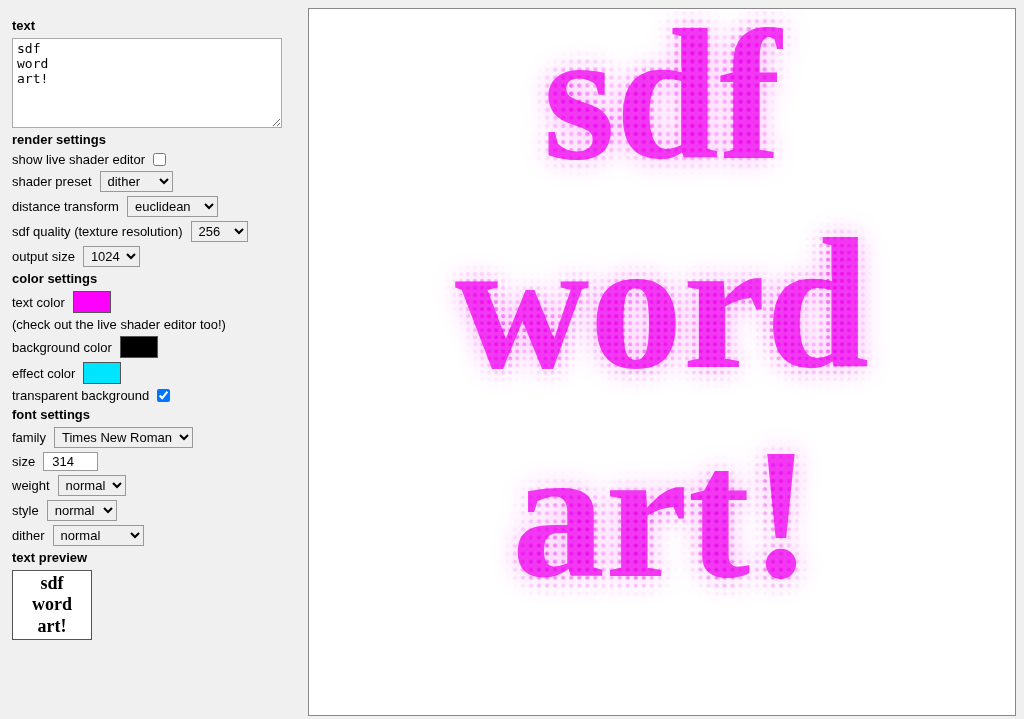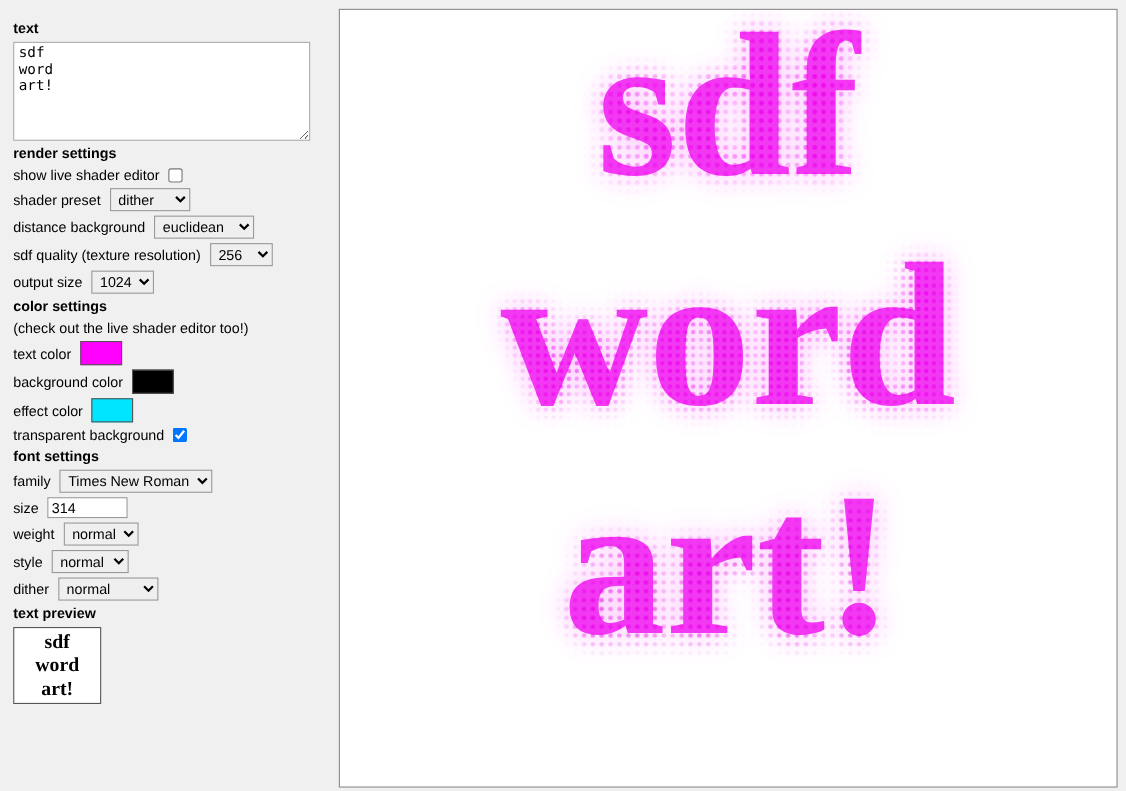--- a/index.html
+++ b/index.html
@@ -107,21 +107,21 @@
     <label>shader preset</label>
     <select>
       <option>dither</option>
       <option>basic</option>
       <option>outline</option>
       <option>glow</option>
       <option>shadow</option>
     </select>
   </div>
   <div class="row">
-    <label>distance background</label>
+    <label>distance transform</label>
     <select>
       <option>euclidean</option>
       <option>manhattan</option>
       <option>chebyshev</option>
     </select>
   </div>
   <div class="row">
     <label>sdf quality (texture resolution)</label>
     <select>
       <option>128</option>
@@ -134,25 +134,25 @@
     <label>output size</label>
     <select>
       <option>512</option>
       <option selected="">1024</option>
       <option>2048</option>
     </select>
   </div>
 
   <div class="section-title">color settings</div>
   <div class="row">
-    <span>(check out the live shader editor too!)</span>
-  </div>
-  <div class="row">
     <label>text color</label>
     <div class="color-swatch" style="background:#ff00ff;"></div>
+  </div>
+  <div class="row">
+    <span>(check out the live shader editor too!)</span>
   </div>
   <div class="row">
     <label>background color</label>
     <div class="color-swatch" style="background:#000000;"></div>
   </div>
   <div class="row">
     <label>effect color</label>
     <div class="color-swatch" style="background:#00e5ff;"></div>
   </div>
   <div class="row">
@@ -166,21 +166,21 @@
     <select>
       <option selected="">Times New Roman</option>
       <option>Arial</option>
       <option>Georgia</option>
       <option>Courier New</option>
       <option>Verdana</option>
     </select>
   </div>
   <div class="row">
     <label>size</label>
-    <input type="number" value="314" style="width: 73px;">
+    <input type="number" value="314" style="width: 55px; text-align: center;">
   </div>
   <div class="row">
     <label>weight</label>
     <select>
       <option selected="">normal</option>
       <option>bold</option>
       <option>100</option><option>200</option><option>300</option>
       <option>400</option><option>500</option><option>600</option>
       <option>700</option><option>800</option><option>900</option>
     </select>

